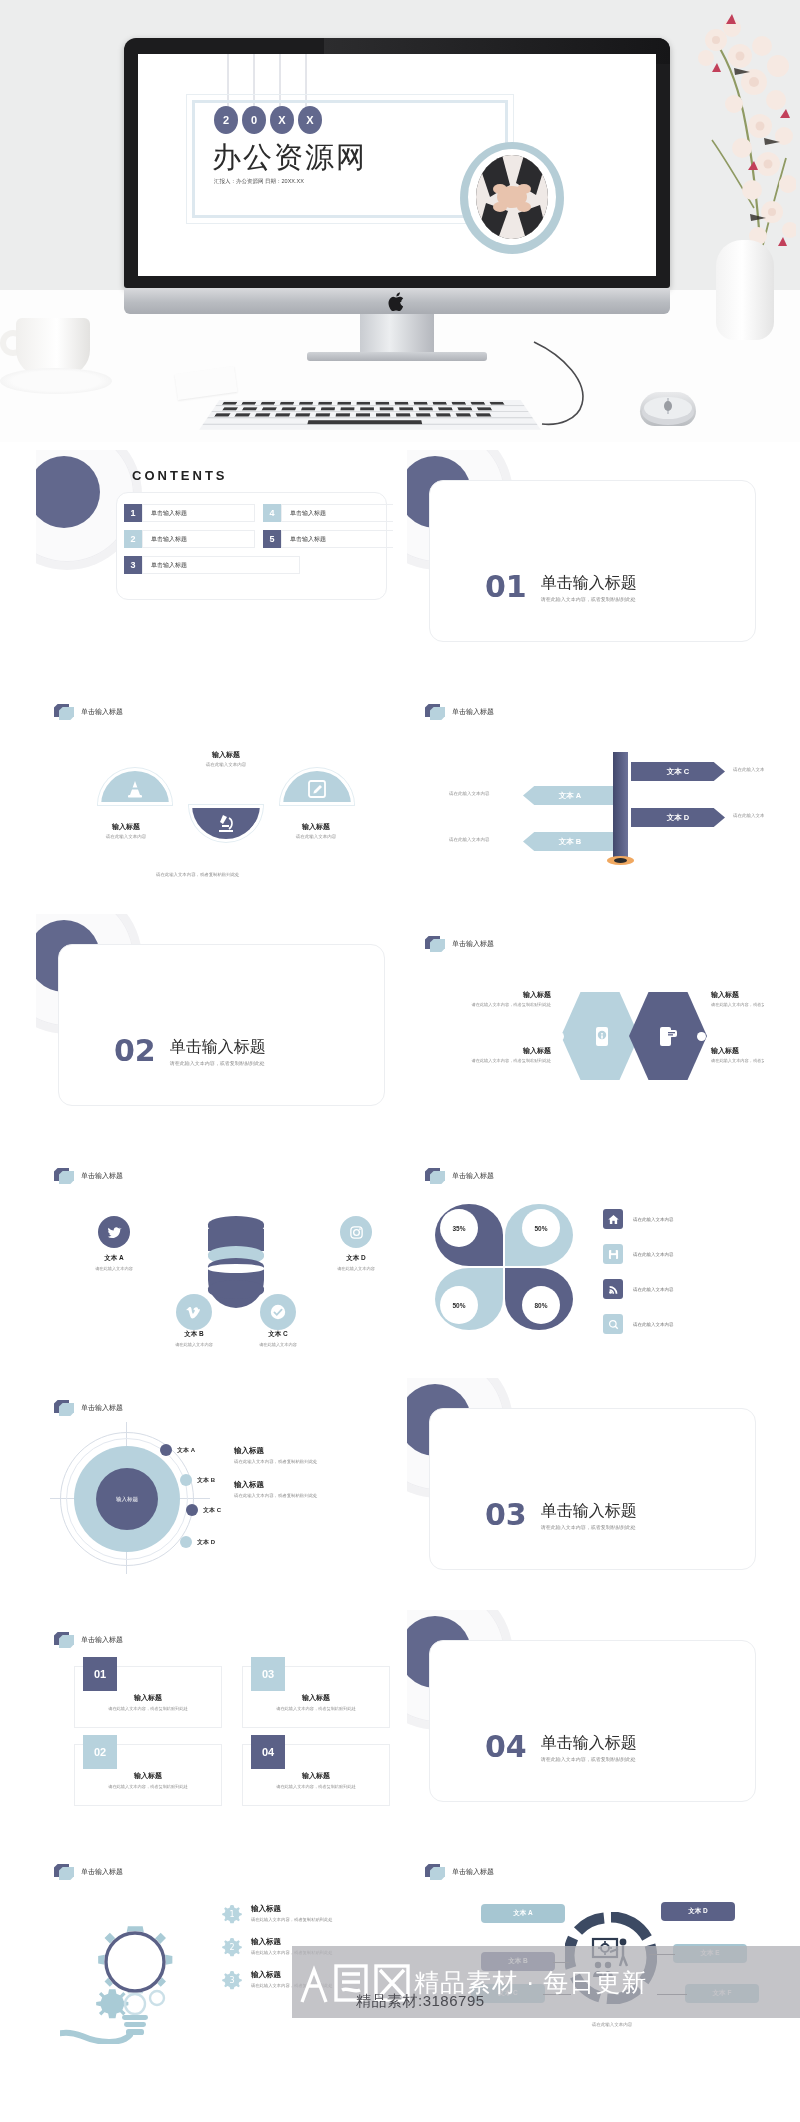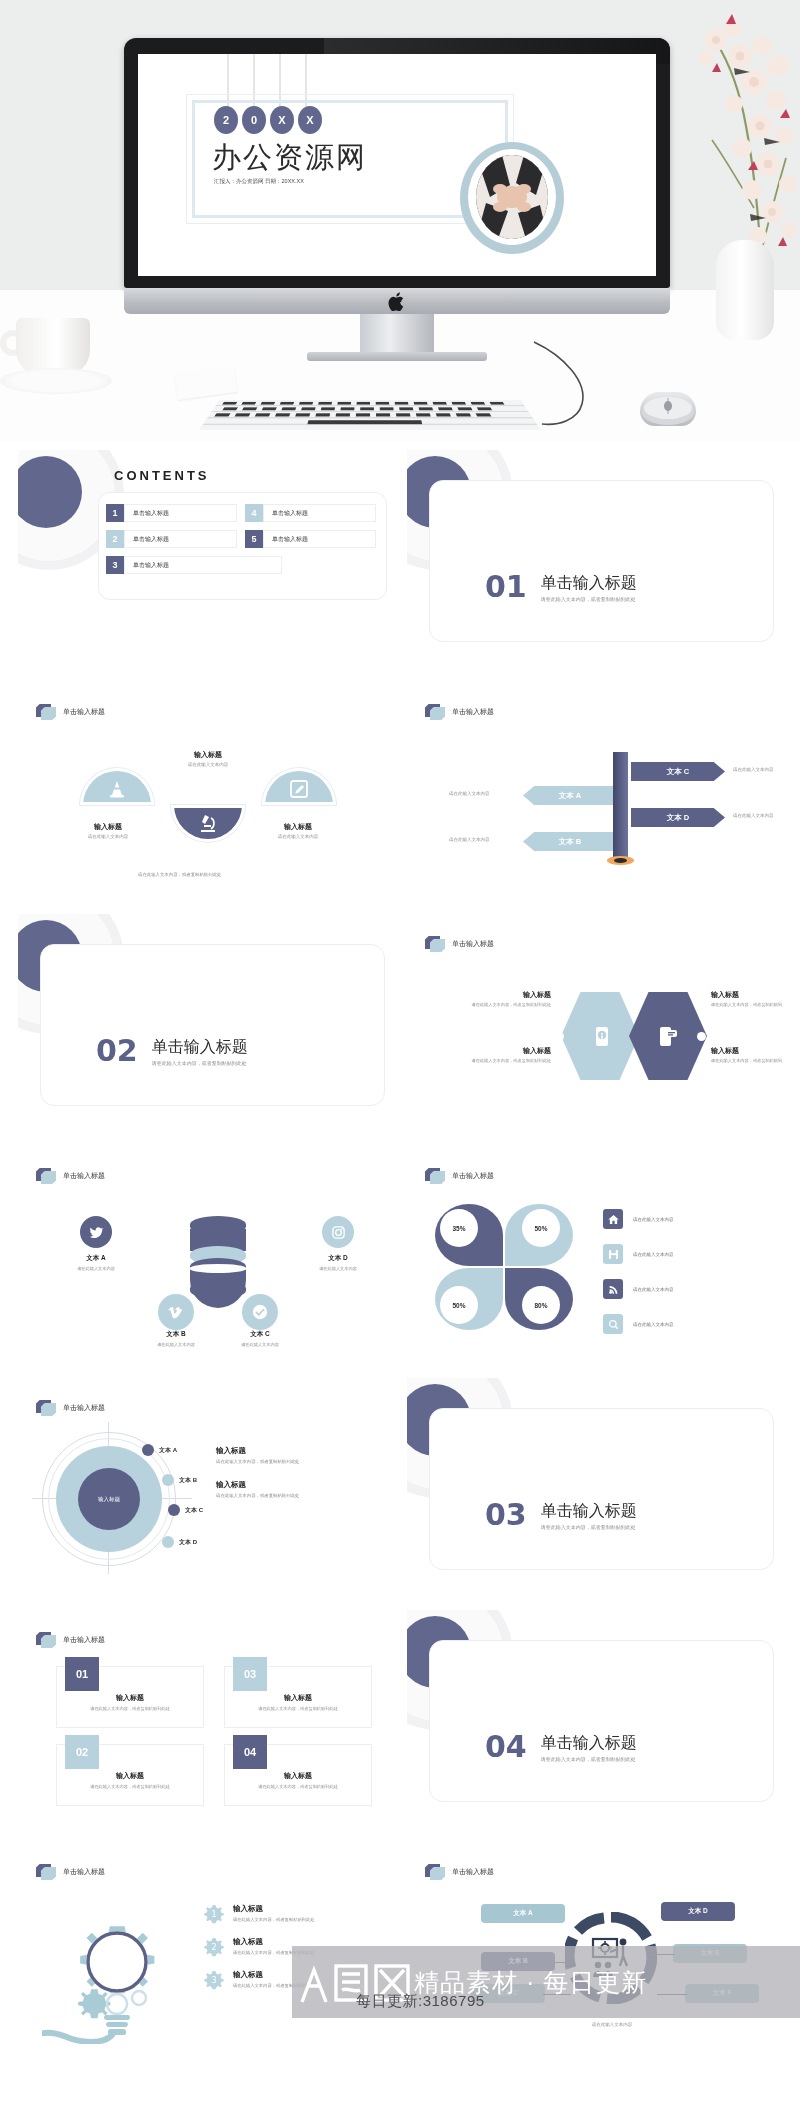--- a/index.html
+++ b/index.html
@@ -69,21 +69,21 @@
   .keyboard { position: absolute; left: 210px; top: 390px; width: 320px; height: 48px;
     background: linear-gradient(180deg,#f4f5f6,#dfe1e4); transform: perspective(300px) rotateX(52deg); }
   .mouse { position: absolute; left: 640px; top: 392px; width: 56px; height: 34px;
     background: linear-gradient(180deg,#e9eaec,#b9bcc0); border-radius: 26px 26px 20px 20px; }
   .papers { position: absolute; left: 176px; top: 370px; width: 60px; height: 26px;
     background: #fcfcfc; transform: rotate(-8deg); box-shadow: 0 1px 2px rgba(0,0,0,.07); }
 
   
   .grid { position: absolute; left: 0; top: 450px; width: 800px;
     display: grid; grid-template-columns: 1fr 1fr; column-gap: 14px; row-gap: 22px;
-    padding: 0 18px; }
+    padding: 0 36px; }
   .slide { position: relative; width: 100%; height: 210px; background: #ffffff; overflow: hidden; }
 
   
   .sec-circ-outer { position: absolute; left: -44px; top: -30px; width: 150px; height: 150px;
     border-radius: 50%; background: #f2f2f4; }
   .sec-circ-ring { position: absolute; left: -36px; top: -22px; width: 134px; height: 134px;
     border-radius: 50%; background: #fafafb; box-shadow: inset 0 0 0 1px #eeeef1; }
   .sec-circ-in { position: absolute; left: -8px; top: 6px; width: 72px; height: 72px;
     border-radius: 50%; background: #62688d; }
   .sec-card { position: absolute; left: 22px; top: 30px; right: 8px; bottom: 18px;
@@ -961,13 +961,13 @@
         <path d="M6 46 L18 14 L30 46 M12 30 L24 30"></path>
         <rect x="40" y="10" width="30" height="34"></rect>
         <path d="M46 18 h18 M46 26 h18 M46 34 c6 -3 12 3 18 0"></path>
         <rect x="80" y="10" width="32" height="34"></rect>
         <path d="M84 14 L108 40 M108 14 L84 40"></path>
       </g>
     </svg>
   </div>
   <div class="wm-text">精品素材 · 每日更新</div>
 </div>
-<div class="wm-code">每日更新:3186795</div>
+<div class="wm-code">精品素材:3186795</div>
 
 </body></html>

